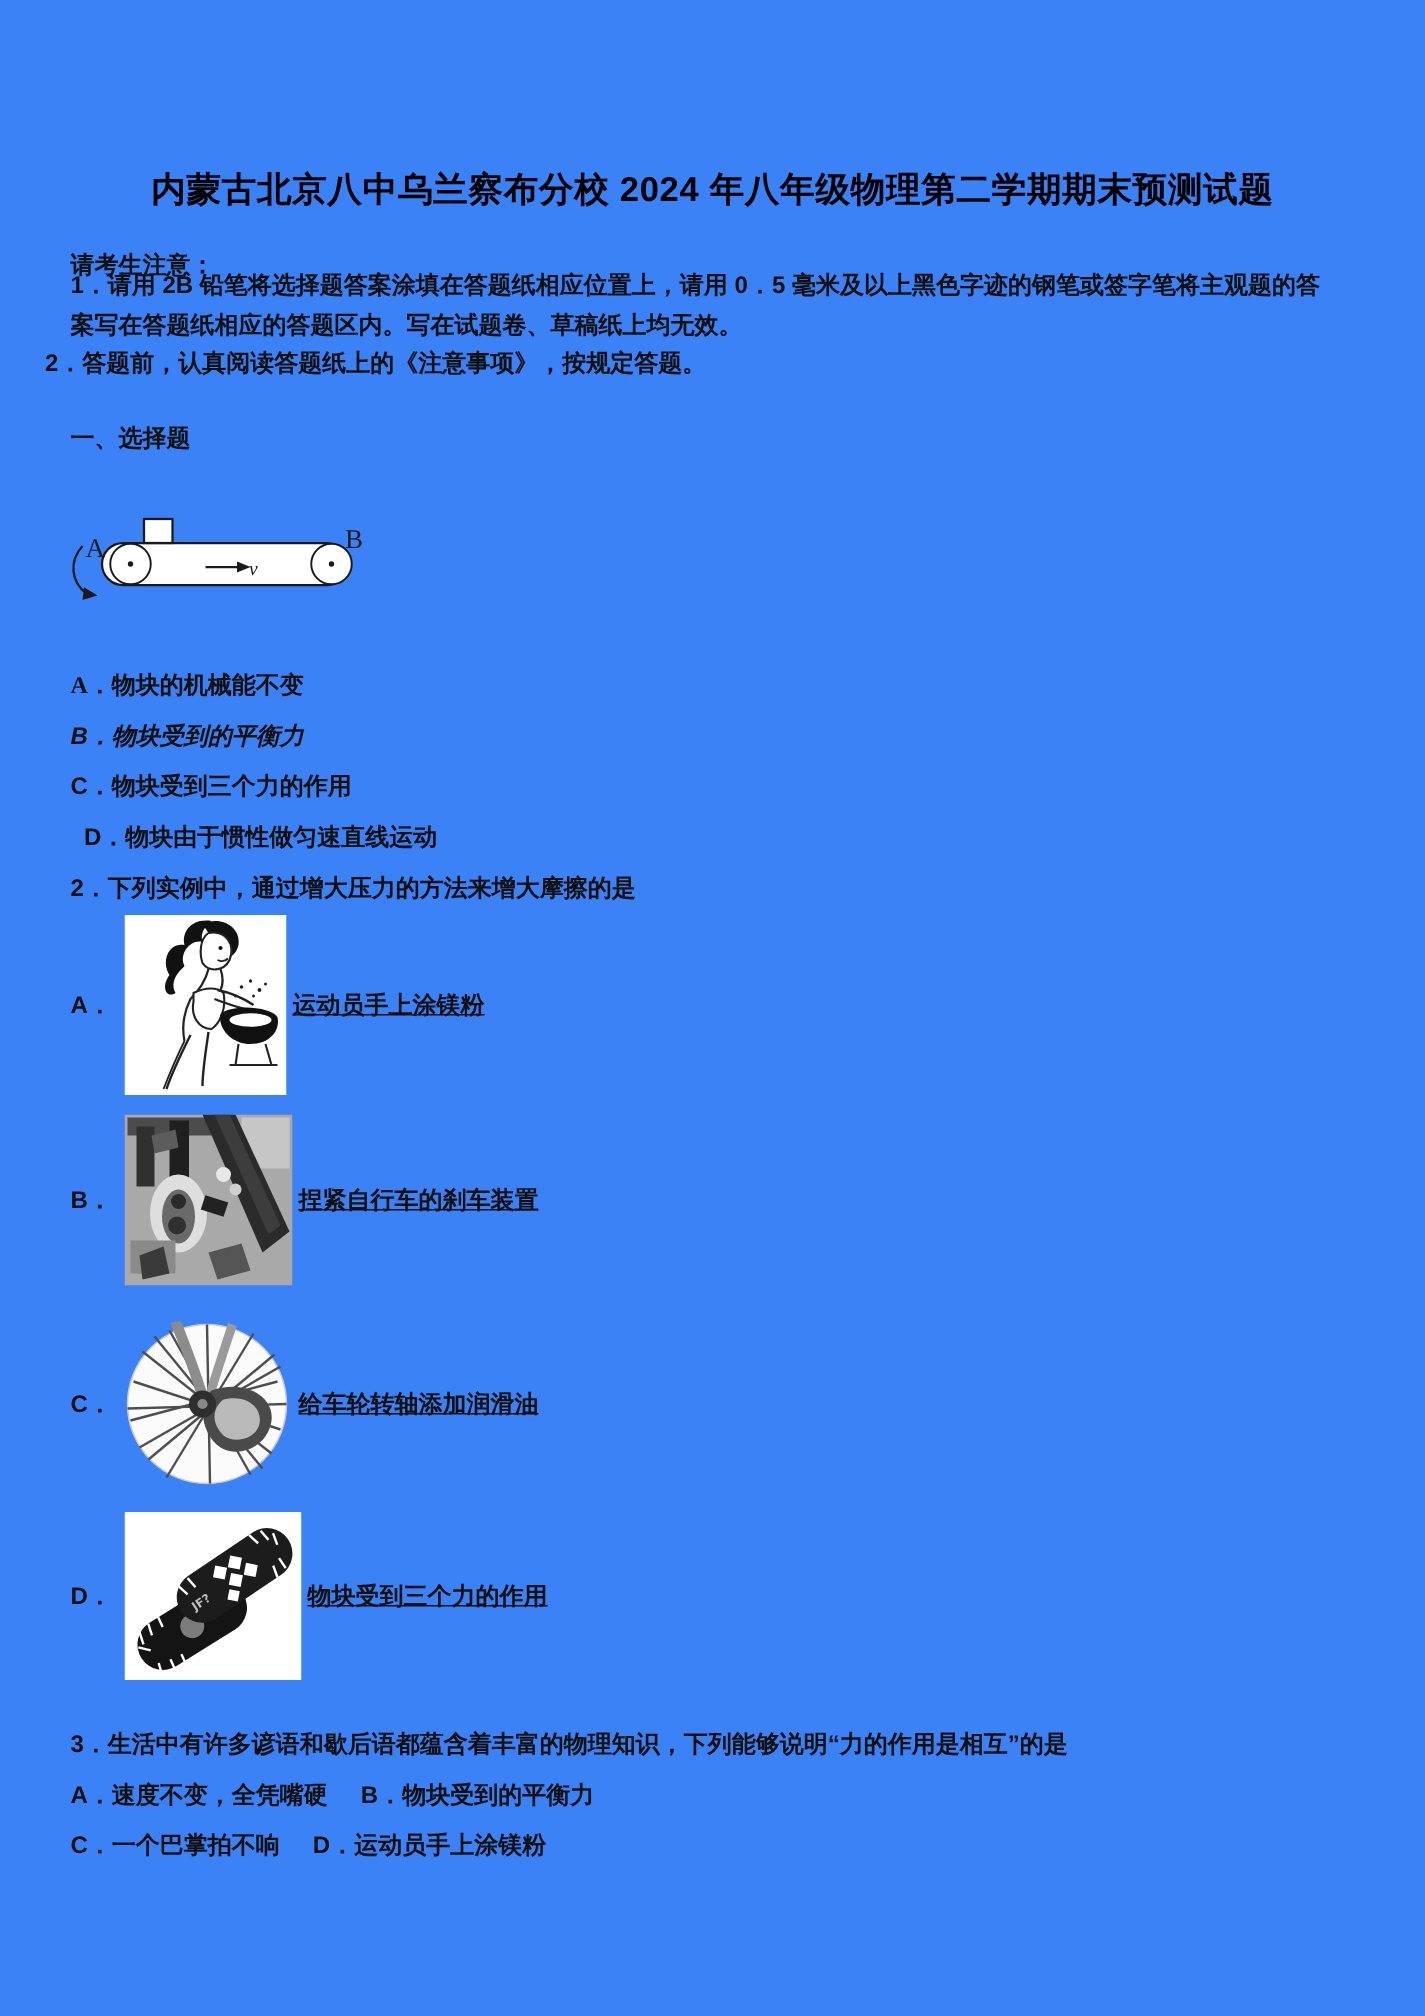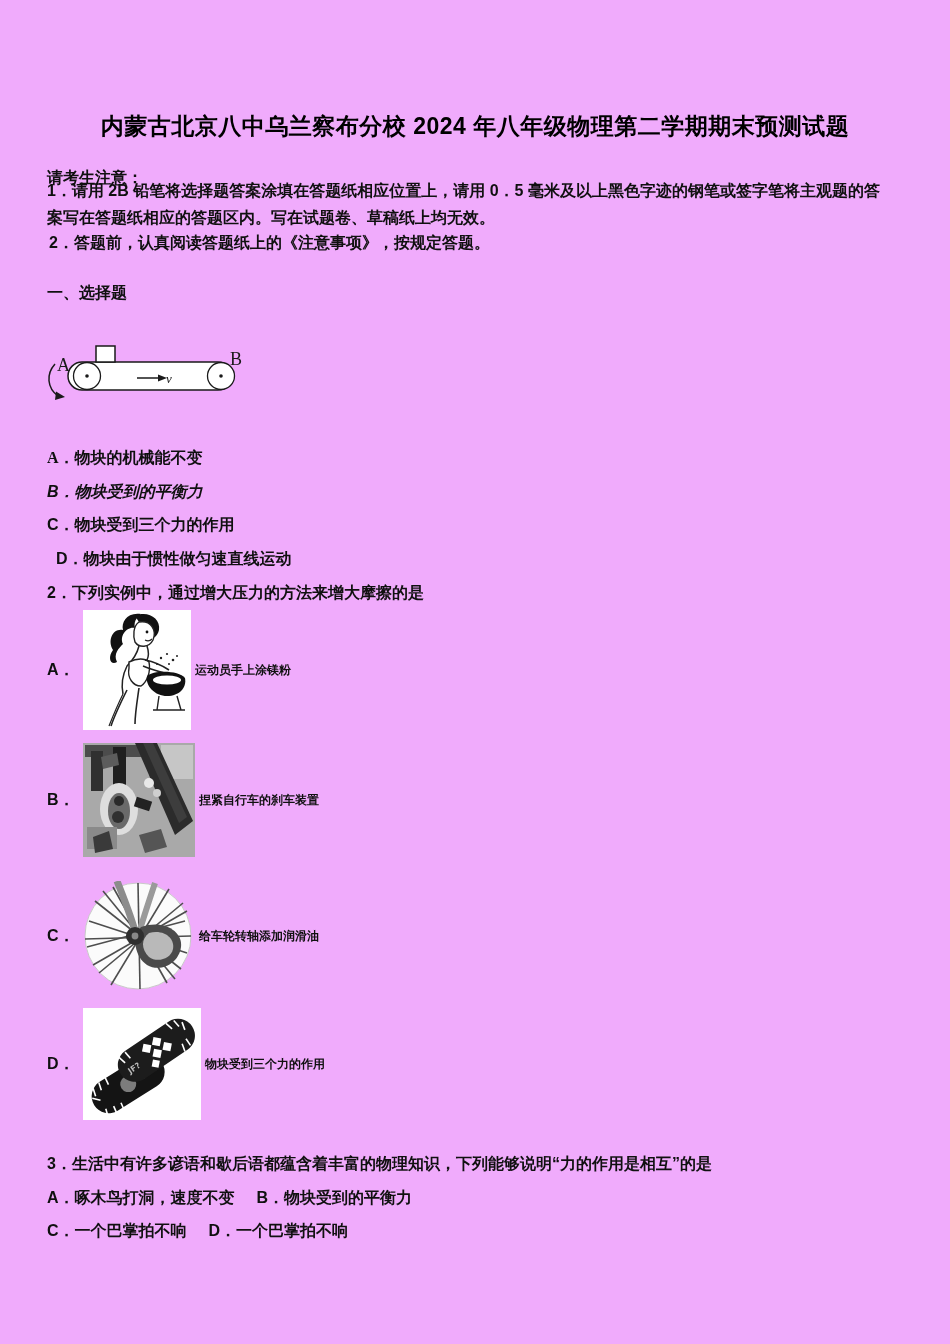--- a/index.html
+++ b/index.html
@@ -2,40 +2,40 @@
 <html><head>
 <meta charset="utf-8">
 <style>
   html,body{margin:0;padding:0;background:#ffffff;}
   body{
     width:950px;height:1344px;
     font-family:"Liberation Sans","DejaVu Sans",sans-serif;
     font-weight:bold;color:#151515;
     -webkit-font-smoothing:antialiased;
   }
-  .page{position:relative;width:950px;height:1344px;background:#f0abfc;overflow:hidden;}
+  .page{position:relative;width:950px;height:1344px;background:#3b82f6;overflow:hidden;}
   .doc-title{
     position:absolute;top:111px;left:0;width:950px;
     text-align:center;font-size:23px;letter-spacing:0.5px;color:#000;
   }
   .t16{font-size:16px;line-height:27px;color:#101010;}
   .notice-heading{position:absolute;top:150px;left:47px;margin-top:14px;}
   .notice-item1{position:absolute;top:177px;left:47px;width:845px;}
-  .notice-item2{position:absolute;top:229px;left:49px;width:845px;}
+  .notice-item2{position:absolute;top:229px;left:30px;width:845px;}
   .section-heading{position:absolute;top:279px;left:47px;}
   .q1-stem{position:absolute;top:304px;left:47px;width:860px;}
   .figure-belt{position:absolute;top:338px;left:45px;width:260px;height:80px;}
   .q1-opt-a{position:absolute;top:444px;left:47px;font-family:Liberation Serif, serif;}
   .q1-opt-b{position:absolute;top:478px;left:47px;font-style:italic;}
   .q1-opt-c{position:absolute;top:511px;left:47px;text-align:center;}
   .q1-opt-d{position:absolute;top:545px;left:56px;text-align:right;}
   .q2-stem{position:absolute;top:579px;left:47px;width:860px;}
   .pic-row{position:absolute;left:47px;display:flex;align-items:center;}
   .pic-row .opt-label{width:36px;flex:0 0 36px;font-size:16px;color:#101010;}
-  .pic-row .caption{margin-left:4px;font-size:12px;color:#101010;white-space:nowrap;}
+  .pic-row .caption{margin-left:4px;font-size:16px;color:#101010;white-space:nowrap;text-decoration:underline;}
   .row-a{top:610px;height:120px;}
   .row-b{top:743px;height:114px;}
   .row-c{top:880px;height:112px;}
   .row-d{top:1008px;height:112px;}
   .thumb{flex:0 0 auto;}
   .q3-stem{position:absolute;top:1150px;left:47px;width:870px;}
   .q3-row1{position:absolute;top:1184px;left:47px;white-space:nowrap;}
   .q3-row2{position:absolute;top:1217px;left:47px;white-space:nowrap;}
   .q3-pair{margin-right:22px;}
 </style>
@@ -225,19 +225,19 @@
             <line x1="46" y1="27" x2="47" y2="35"></line>
         </g>
         <text x="38" y="48" font-size="8" fill="#bbb" font-family="'DejaVu Sans',sans-serif">JF?</text>
       </g>
     </svg>
     <span class="caption">物块受到三个力的作用</span>
   </div>
 
   <div class="t16 q3-stem">3．生活中有许多谚语和歇后语都蕴含着丰富的物理知识，下列能够说明“力的作用是相互”的是</div>
   <div class="t16 q3-row1">
-    <span class="q3-pair">A．啄木鸟打洞，速度不变</span><span>B．物块受到的平衡力</span>
+    <span class="q3-pair">A．速度不变，全凭嘴硬</span><span>B．物块受到的平衡力</span>
   </div>
   <div class="t16 q3-row2">
-    <span class="q3-pair">C．一个巴掌拍不响</span><span>D．一个巴掌拍不响</span>
+    <span class="q3-pair">C．一个巴掌拍不响</span><span>D．运动员手上涂镁粉</span>
   </div>
 
 </div>
 
 </body></html>

